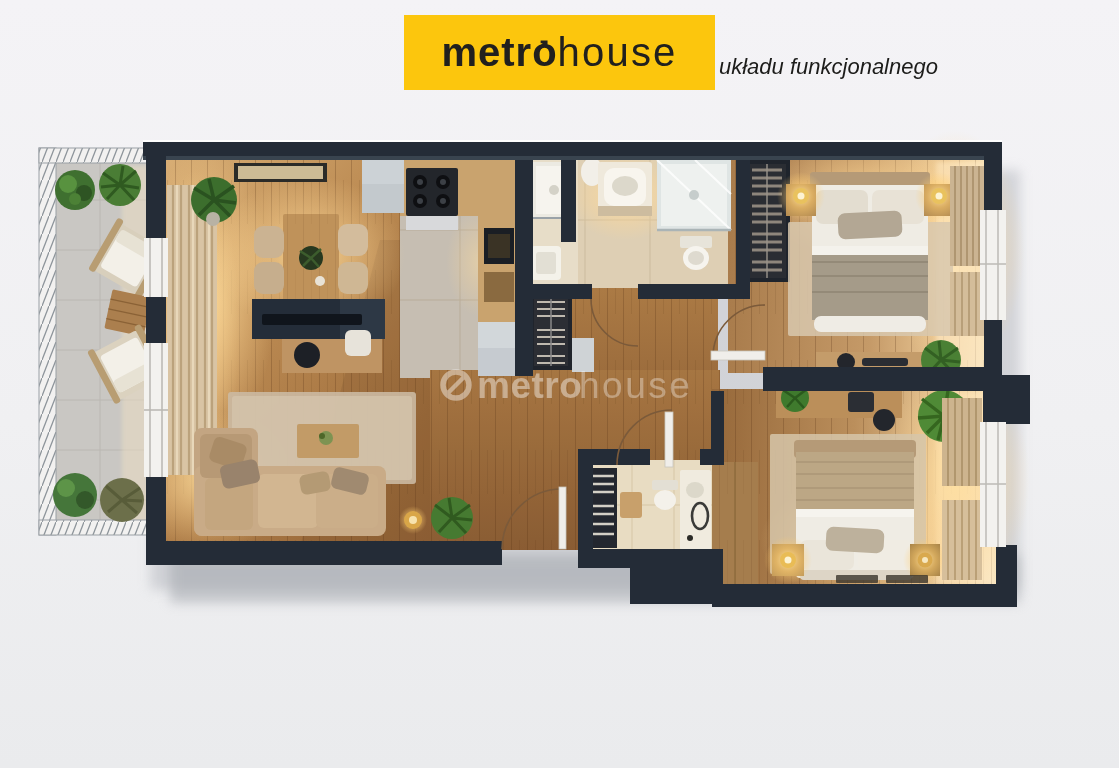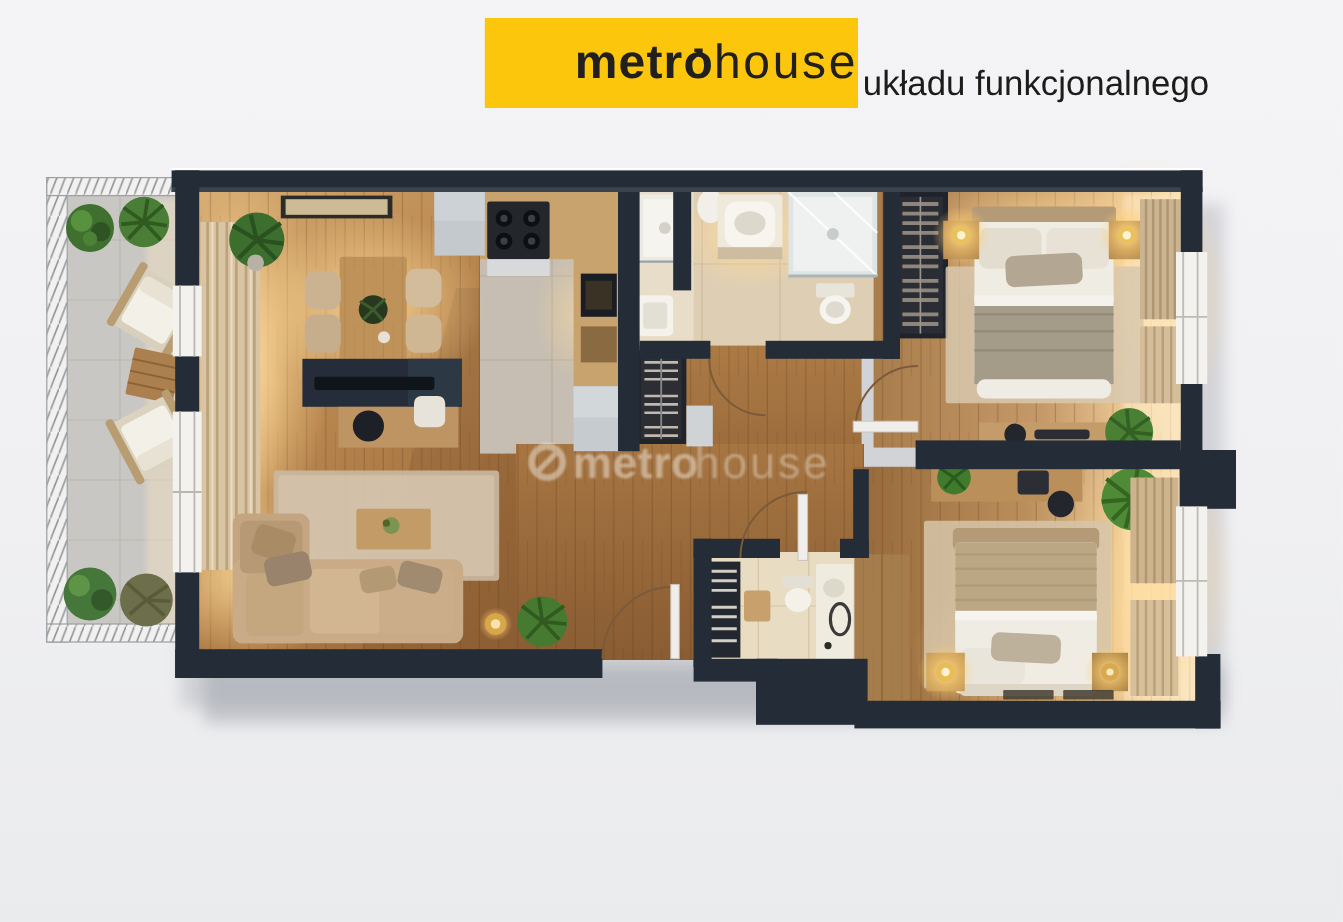--- a/index.html
+++ b/index.html
@@ -510,21 +510,21 @@
 <circle cx="456" cy="385" r="13" fill="none" stroke="#ffffff" stroke-width="5.5"></circle>
 <path d="M448,393 L464,377" stroke="#ffffff" stroke-width="4.5"></path>
 <text x="477" y="398" font-family="Liberation Sans,sans-serif" font-size="37" font-weight="bold" fill="#ffffff" letter-spacing="0.5">metro</text>
 <text x="579" y="398" font-family="Liberation Sans,sans-serif" font-size="37" fill="#ffffff" letter-spacing="2.5" opacity="0.8">house</text>
 </g>
 </svg>
 
 
 <div style="position:absolute;left:404px;top:15px;width:311px;height:75px;background:#fcc60d;"></div>
 
-<div style="position:absolute;left:404px;top:15px;width:311px;height:75px;display:flex;align-items:center;justify-content:flex-end;">
+<div style="position:absolute;left:404px;top:15px;width:311px;height:75px;display:flex;align-items:center;justify-content:center;">
  <span style="font-size:40px;color:#21201e;letter-spacing:2.2px;"><b style="letter-spacing:1px;">metr<span style="position:relative;">o<svg width="12" height="12" viewBox="0 0 13 13" style="position:absolute;left:4px;top:10px;">
               <path d="M1,12 L11,2 M5,2 h6 v6" stroke="#21201e" stroke-width="3" fill="none"></path>
             </svg></span></b><span>house</span></span>
 </div>
 
 
-<div style="position:absolute;left:719px;top:54px;font-size:29px;color:#1c1c1a;white-space:nowrap;">układu funkcjonalnego</div>
+<div style="position:absolute;left:719px;top:54px;font-size:22px;font-style:italic;color:#1c1c1a;white-space:nowrap;">układu funkcjonalnego</div>
 </div>
 
 </body></html>

